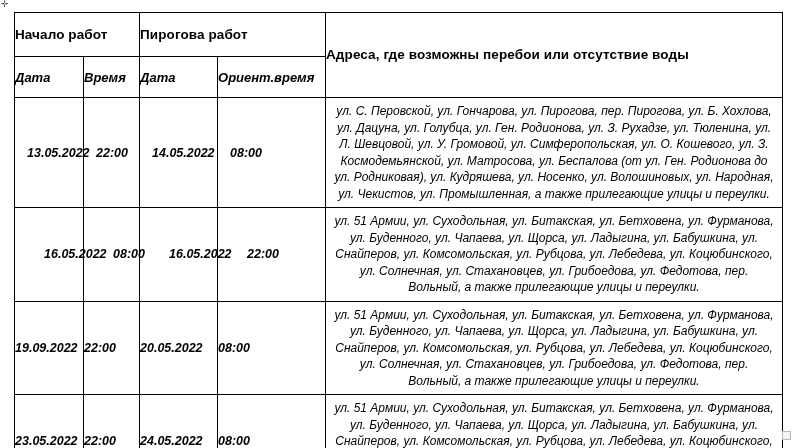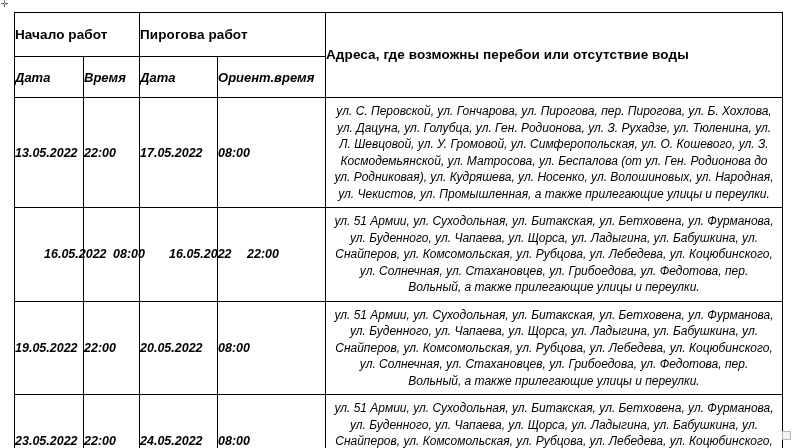--- a/index.html
+++ b/index.html
@@ -97,21 +97,21 @@
   }
   tr.data td.addr {
     font-weight: normal;
     font-size: 12px;
     line-height: 16.5px;
     text-align: center;
     padding: 5px 7px 5px 7px;
     vertical-align: top;
   }
 
-  tr.r1 td { height: 99px; }
+  tr.r1 td { height: 99px; padding-left: 12px; }
   tr.r2 td { height: 81px; padding-left: 29px; }
   tr.r3 td { height: 81px; }
   tr.r4 td { height: 75px; }
 
   tr.r1 td.addr { vertical-align: middle; margin-top: 12px; }
   tr.r2 td.addr, tr.r3 td.addr, tr.r4 td.addr { vertical-align: middle; }
 </style>
 </head>
 <body>
 
@@ -136,35 +136,35 @@
       <tr class="hdr-sub">
         <td>Дата</td>
         <td>Время</td>
         <td>Дата</td>
         <td>Ориент.время</td>
       </tr>
 
       <tr class="data r1">
         <td>13.05.2022</td>
         <td>22:00</td>
-        <td>17.05.2022</td>
+        <td>14.05.2022</td>
         <td>08:00</td>
         <td class="addr">ул. С. Перовской, ул. Гончарова, ул. Пирогова, пер. Пирогова, ул. Б. Хохлова, ул. Дацуна, ул. Голубца, ул. Ген. Родионова, ул. З. Рухадзе, ул. Тюленина, ул. Л. Шевцовой, ул. У. Громовой, ул. Симферопольская, ул. О. Кошевого, ул. З. Космодемьянской, ул. Матросова, ул. Беспалова (от ул. Ген. Родионова до ул. Родниковая), ул. Кудряшева, ул. Носенко, ул. Волошиновых, ул. Народная, ул. Чекистов, ул. Промышленная, а также прилегающие улицы и переулки.</td>
       </tr>
 
       <tr class="data r2">
         <td>16.05.2022</td>
         <td>08:00</td>
         <td>16.05.2022</td>
         <td>22:00</td>
         <td class="addr">ул. 51 Армии, ул. Суходольная, ул. Битакская, ул. Бетховена, ул. Фурманова, ул. Буденного, ул. Чапаева, ул. Щорса, ул. Ладыгина, ул. Бабушкина, ул. Снайперов, ул. Комсомольская, ул. Рубцова, ул. Лебедева, ул. Коцюбинского, ул. Солнечная, ул. Стахановцев, ул. Грибоедова, ул. Федотова, пер. Вольный, а также прилегающие улицы и переулки.</td>
       </tr>
 
       <tr class="data r3">
-        <td>19.05.2022</td>
+        <td>19.09.2022</td>
         <td>22:00</td>
         <td>20.05.2022</td>
         <td>08:00</td>
         <td class="addr">ул. 51 Армии, ул. Суходольная, ул. Битакская, ул. Бетховена, ул. Фурманова, ул. Буденного, ул. Чапаева, ул. Щорса, ул. Ладыгина, ул. Бабушкина, ул. Снайперов, ул. Комсомольская, ул. Рубцова, ул. Лебедева, ул. Коцюбинского, ул. Солнечная, ул. Стахановцев, ул. Грибоедова, ул. Федотова, пер. Вольный, а также прилегающие улицы и переулки.</td>
       </tr>
 
       <tr class="data r4">
         <td>23.05.2022</td>
         <td>22:00</td>
         <td>24.05.2022</td>

